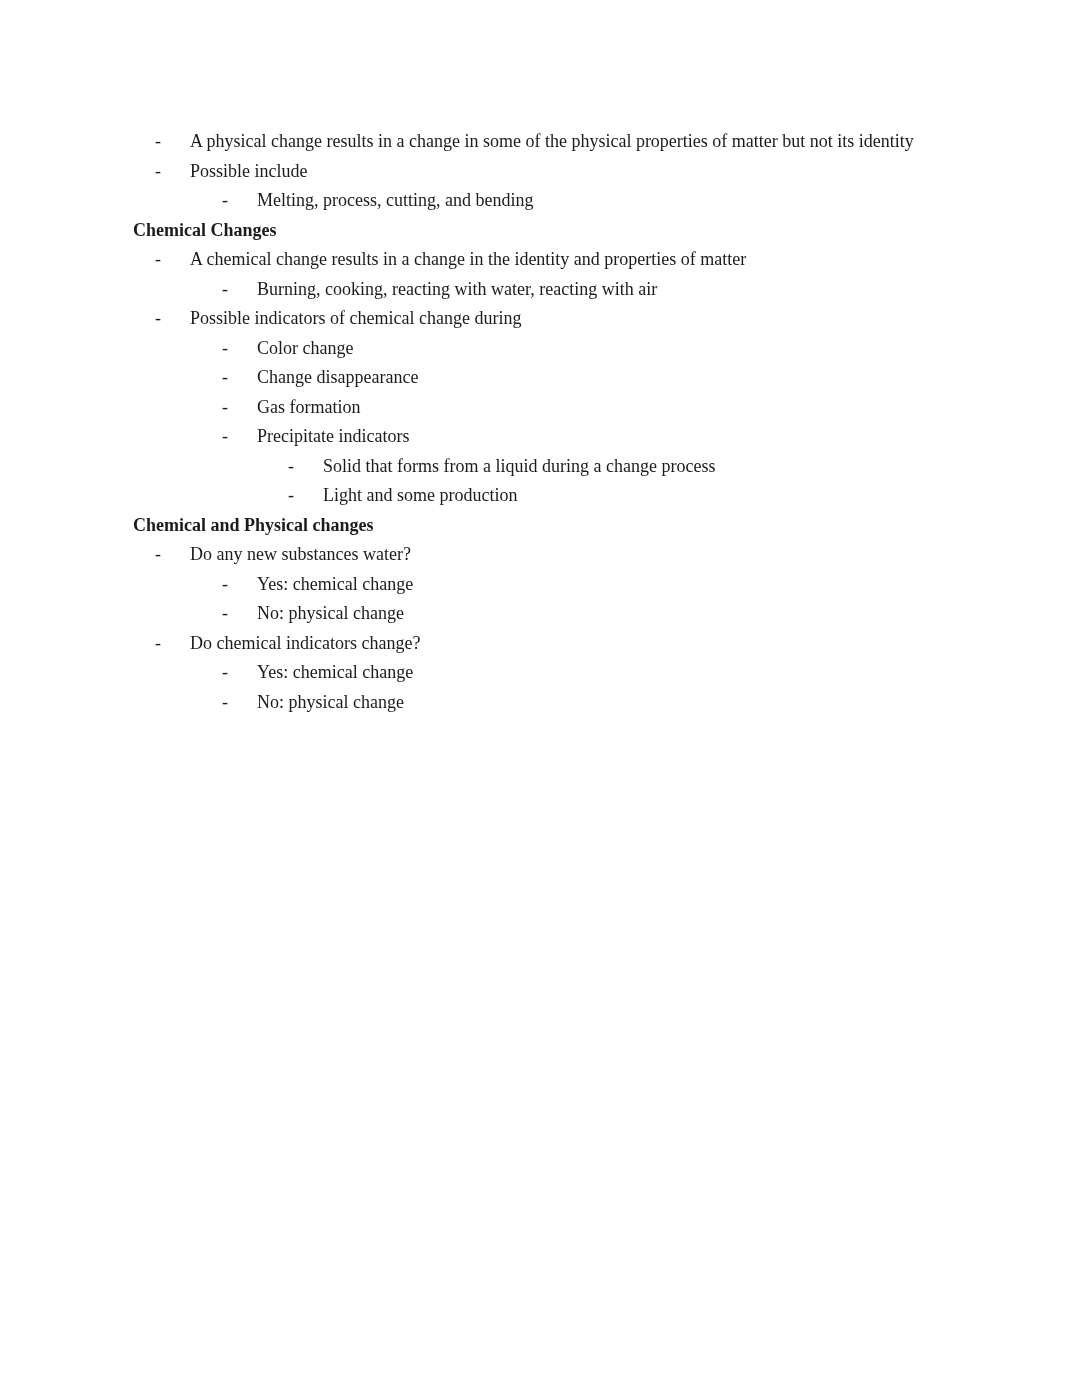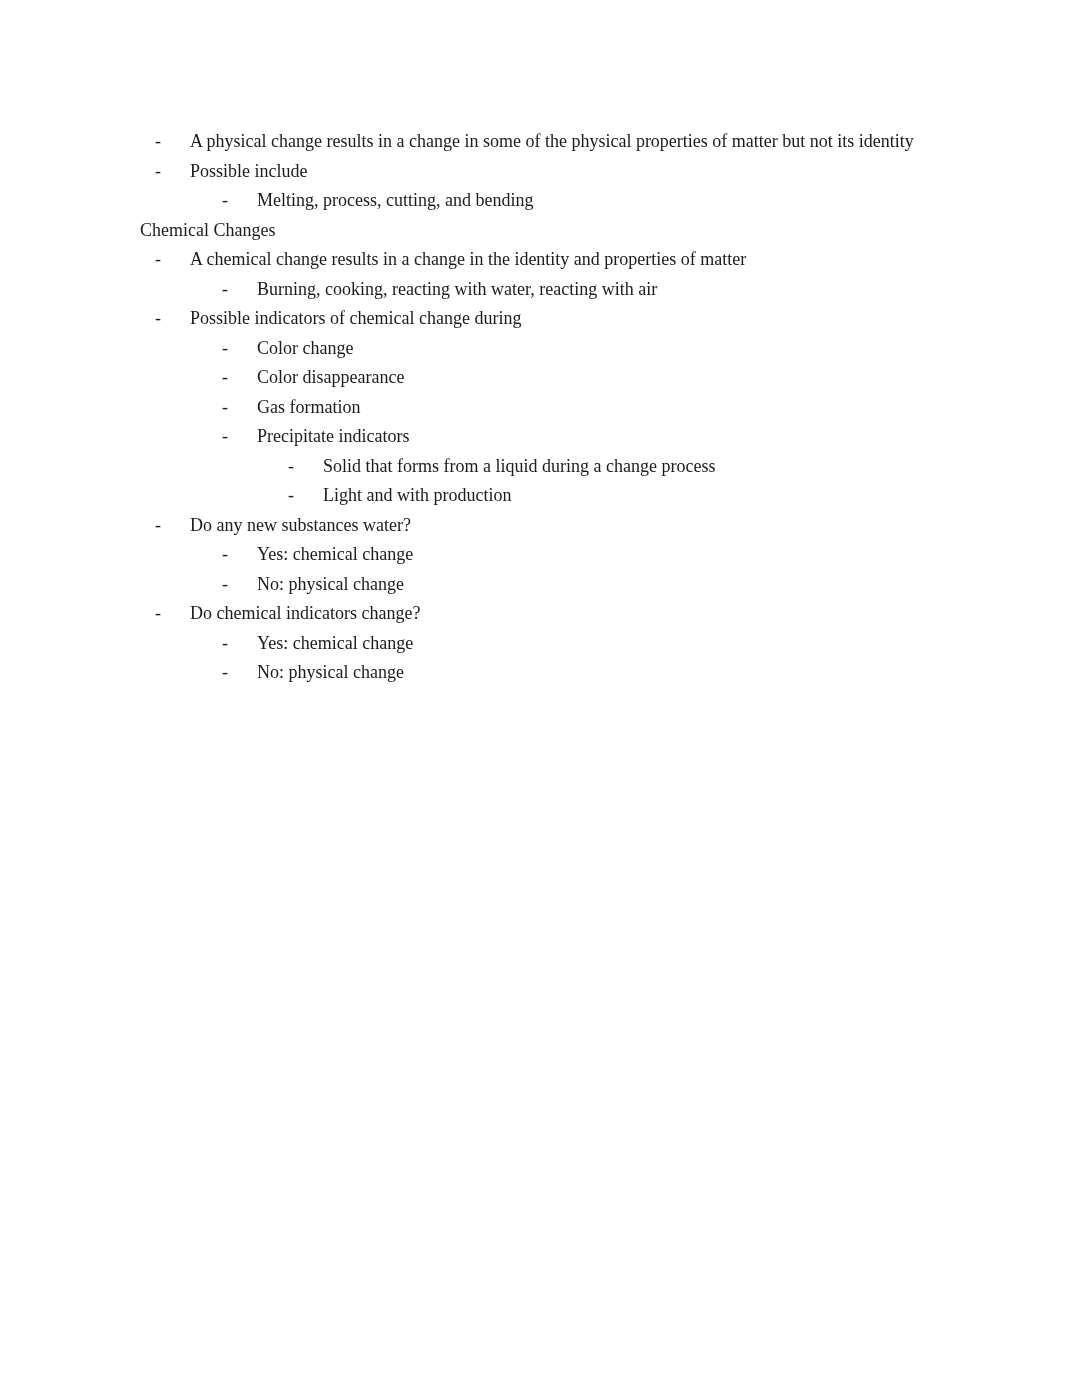--- a/index.html
+++ b/index.html
@@ -28,21 +28,21 @@
     font-size: 18px;
     line-height: 29.5px;
   }
   .line .dash {
     flex: 0 0 35px;
     text-align: left;
   }
   .line .text {
     flex: 1 1 auto;
   }
-  .lvl0 { margin-left: 12px; }
+  .lvl0 { margin-left: 5px; font-weight: bold; }
   .lvl1 { margin-left: 27px; }
   .lvl2 { margin-left: 94px; }
   .lvl3 { margin-left: 160px; }
   .heading .text { margin-left: 0; }
 </style>
 </head>
 <body>
 
 <div class="page">
   <div id="doc-body">
@@ -72,37 +72,40 @@
       <div class="line lvl1">
         <span class="dash">-</span>
         <div class="text">Possible indicators of chemical change during</div>
       </div>
       <div class="line lvl2">
         <span class="dash">-</span>
         <div class="text">Color change</div>
       </div>
       <div class="line lvl2">
         <span class="dash">-</span>
-        <div class="text">Color disappearance</div>
+        <div class="text">Change disappearance</div>
       </div>
       <div class="line lvl2">
         <span class="dash">-</span>
         <div class="text">Gas formation</div>
       </div>
       <div class="line lvl2">
         <span class="dash">-</span>
         <div class="text">Precipitate indicators</div>
       </div>
       <div class="line lvl3">
         <span class="dash">-</span>
         <div class="text">Solid that forms from a liquid during a change process</div>
       </div>
       <div class="line lvl3">
         <span class="dash">-</span>
-        <div class="text">Light and with production</div>
+        <div class="text">Light and some production</div>
+      </div>
+      <div class="line lvl0 heading">
+        <div class="text">Chemical and Physical changes</div>
       </div>
       <div class="line lvl1">
         <span class="dash">-</span>
         <div class="text">Do any new substances water?</div>
       </div>
       <div class="line lvl2">
         <span class="dash">-</span>
         <div class="text">Yes: chemical change</div>
       </div>
       <div class="line lvl2">

